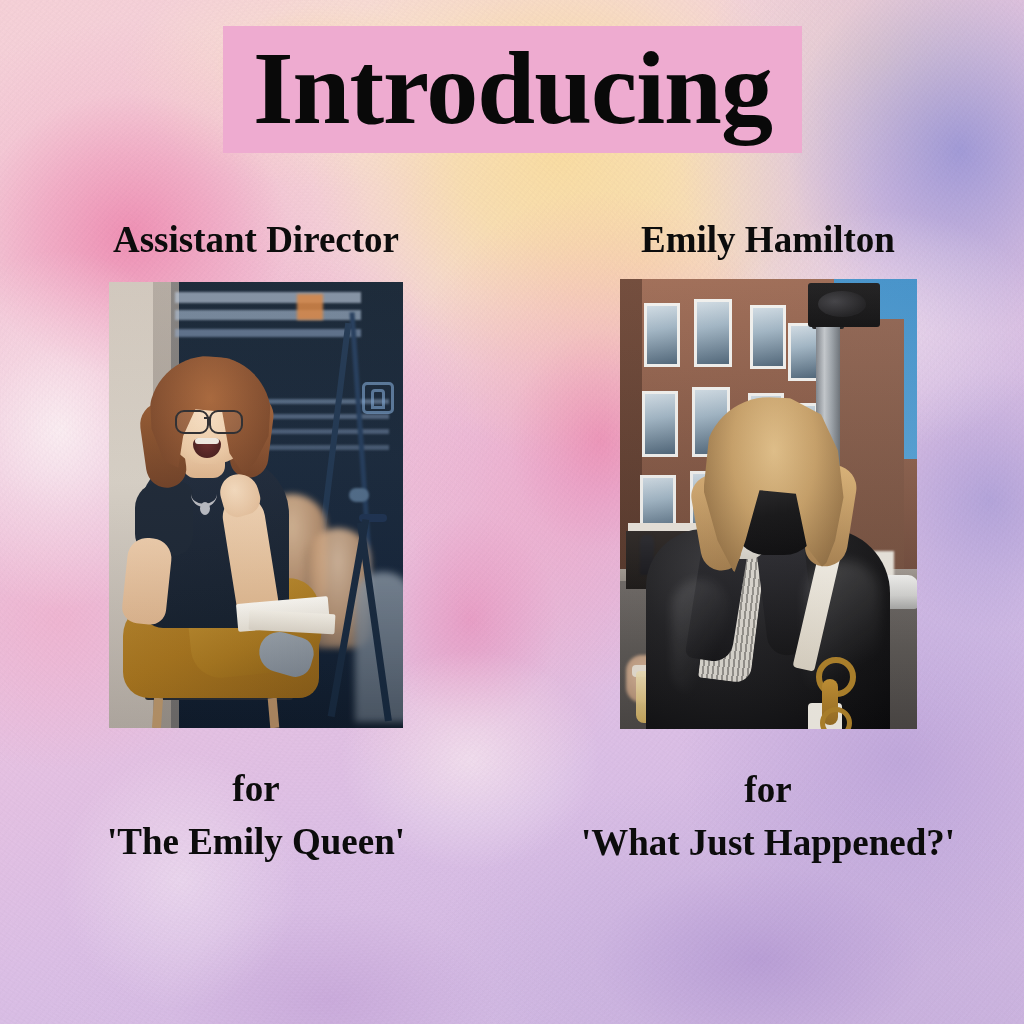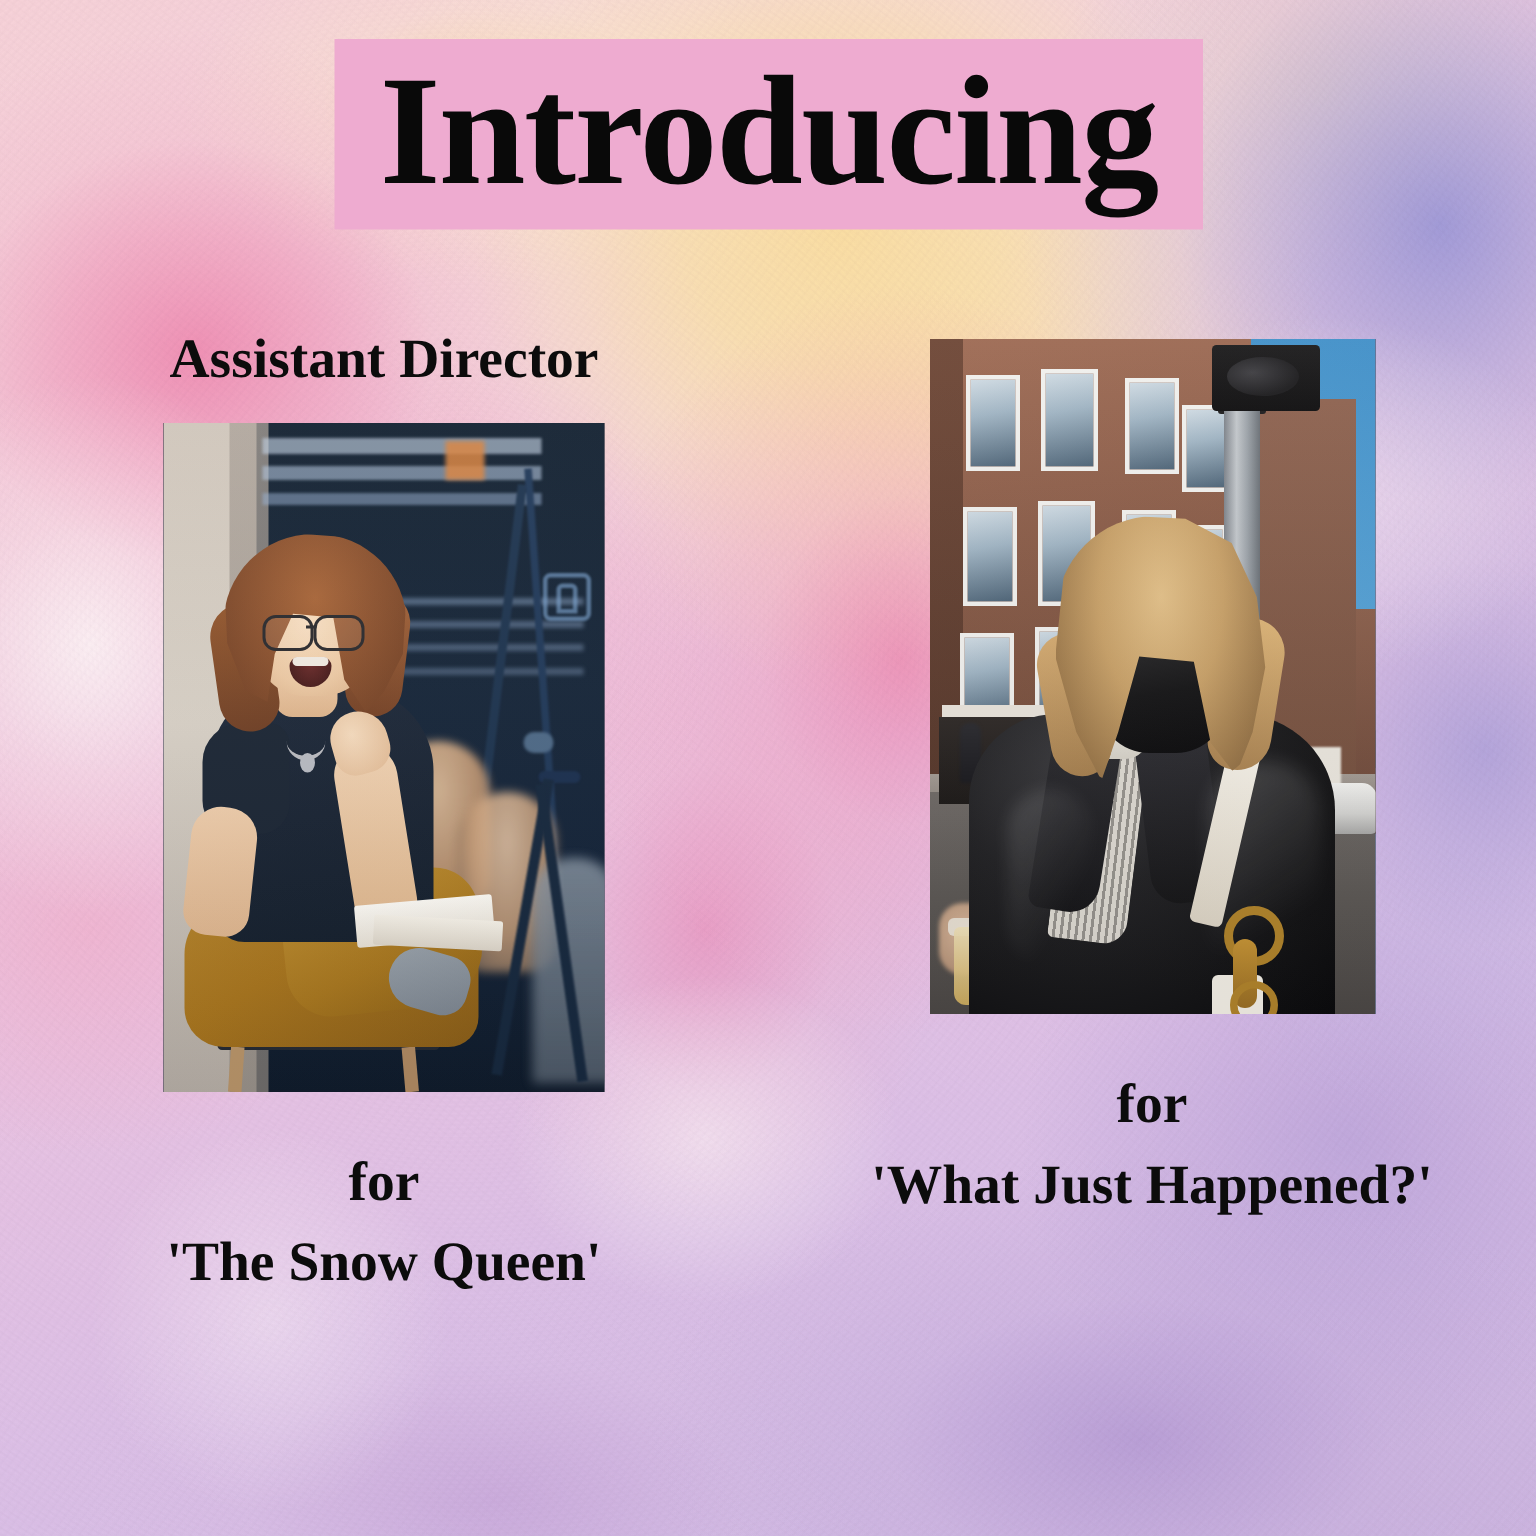--- a/index.html
+++ b/index.html
@@ -719,26 +719,27 @@
           <div class="p1-teeth"></div>
           <div class="p1-glasses-l"></div>
           <div class="p1-glasses-r"></div>
           <div class="p1-glasses-bridge"></div>
           <div class="p1-hand"></div>
           <div class="photo-grade"></div>
         </div>
 
         <div class="caption">
           <div>for</div>
-          <div>'The Snow Queen'</div>
+          <div>'The Emily Queen'</div>
         </div>
       </div>
 
       <div class="column">
 
+        <div class="credit">Emily Hamilton</div>
 
         <div class="photo right">
           <div class="p2-sky"></div>
           <div class="p2-hill"></div>
           <div class="p2-building-far"></div>
           <div class="p2-building2"></div>
           <div class="p2-building"></div>
           <div class="p2-building-edge"></div>
 
           <div class="p2-win" style="left:24px;  top:24px;  width:30px; height:58px;"></div>

